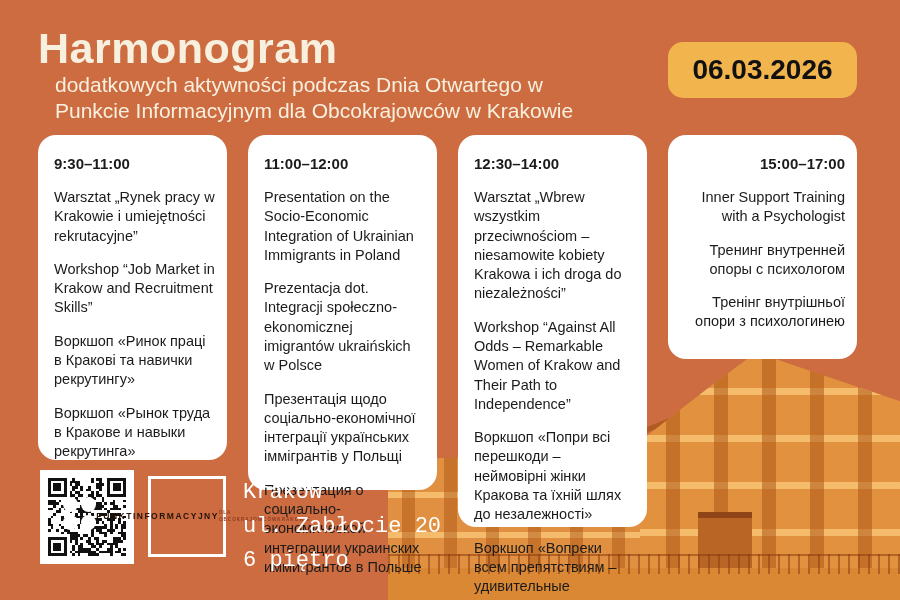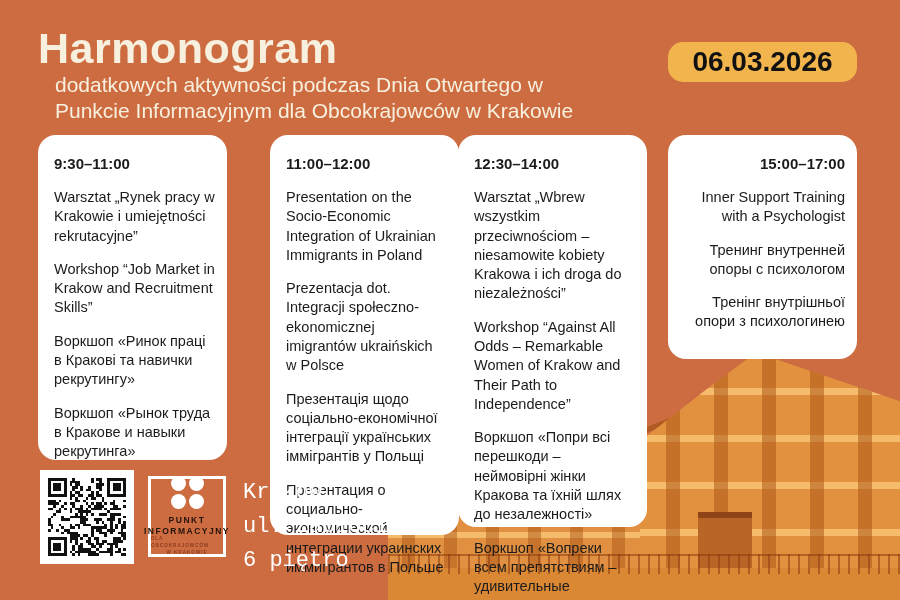--- a/index.html
+++ b/index.html
@@ -46,52 +46,52 @@
   
   .title {
     position:absolute; left:38px; top:24px;
     font-size:43px; font-weight:800; color:#f8f0de; letter-spacing:.5px;
   }
   .subtitle {
     position:absolute; left:38px; top:72px;
     font-size:21px; font-weight:400; color:#f8f0de; line-height:1.25;margin-left:17px;
   }
   .date-badge {
-    position:absolute; left:668px; top:42px; width:189px; height:40px;
+    position:absolute; left:668px; top:42px; width:189px; height:56px;
     background:#f2b44d; border-radius:15px;
     display:flex; align-items:center; justify-content:center;
     font-size:28px; font-weight:800; color:#111;
   }
 
   
   .card {
     position:absolute; top:135px; width:189px; background:#fff; border-radius:18px;
     padding:20px 12px 16px 16px; color:#1b1b1b;
   }
   .card .time { font-size:15px; font-weight:700; margin-bottom:16px; }
   .card p { font-size:14.5px; line-height:1.33; margin-bottom:14px; }
   .card p:last-child { margin-bottom:0; }
   .card1 { left:38px;  height:325px; }
-  .card2 { left:248px; height:400px;margin-left:22px; }
+  .card2 { left:248px; height:355px; }
   .card3 { left:458px; height:392px; }
   .card4 { left:668px; height:224px;text-align:right; }
 
   
   .qr-tile {
     position:absolute; left:40px; top:470px; width:94px; height:94px;
     background:#fff; display:flex; align-items:center; justify-content:center;
   }
   .qr-tile svg { display:block; }
   .logo-tile {
     position:absolute; left:140px; top:468px; width:94px; height:97px;
     padding:8px; 
   }
   .logo-frame {
     width:100%; height:100%; border:3px solid #fff;
-    display:flex; flex-direction:column; align-items:center; justify-content:center;
+    display:flex; flex-direction:row; align-items:center; justify-content:center;
     padding-top:0;
   }
   .logo-dots { display:grid; grid-template-columns:15px 15px; grid-gap:3px; margin-bottom:6px; }
   .logo-dots span { width:15px; height:15px; border-radius:50%; background:#fff; }
   .logo-line1, .logo-line2 { font-size:8.5px; font-weight:800; color:#241309; letter-spacing:1.5px; line-height:1.25; }
   .logo-line3, .logo-line4 { font-size:4.6px; font-weight:800; color:#8c3a22; letter-spacing:1px; line-height:1.5; }
   .address {
     position:absolute; left:243px; top:476px;
     font-size:22px; color:#ffffff; line-height:1.55;font-family:Liberation Mono, monospace;
   }

